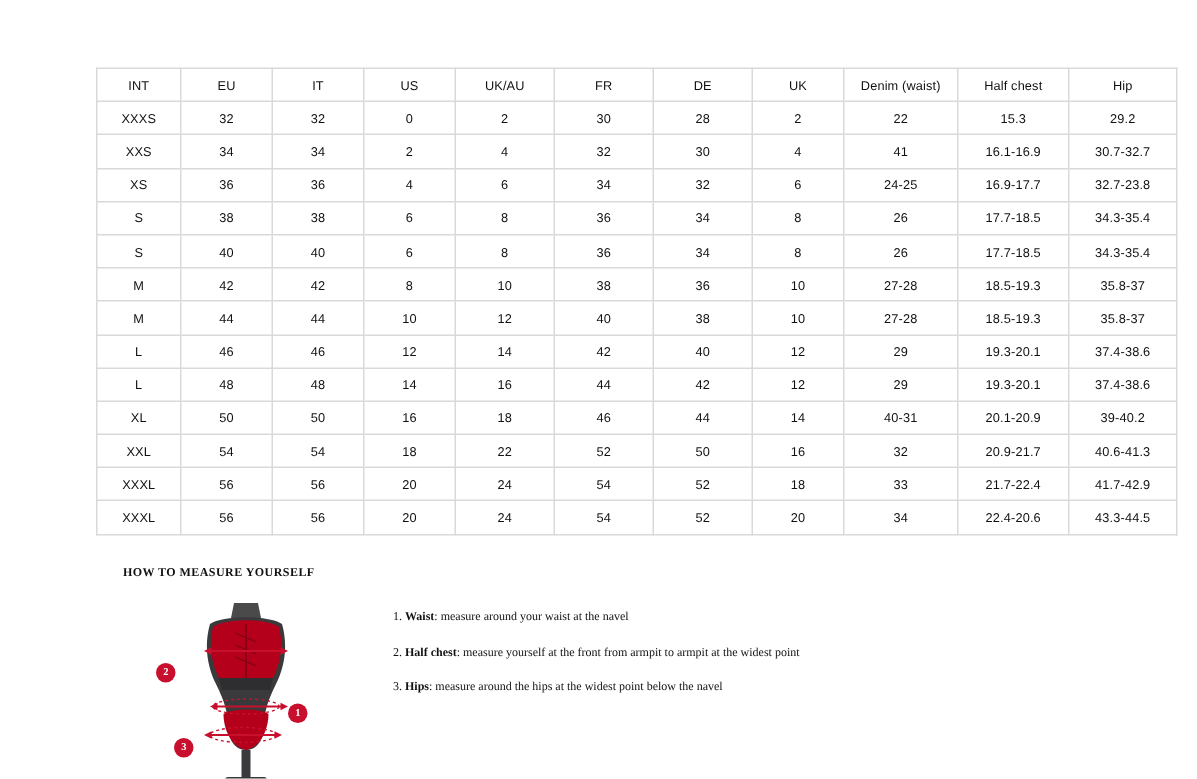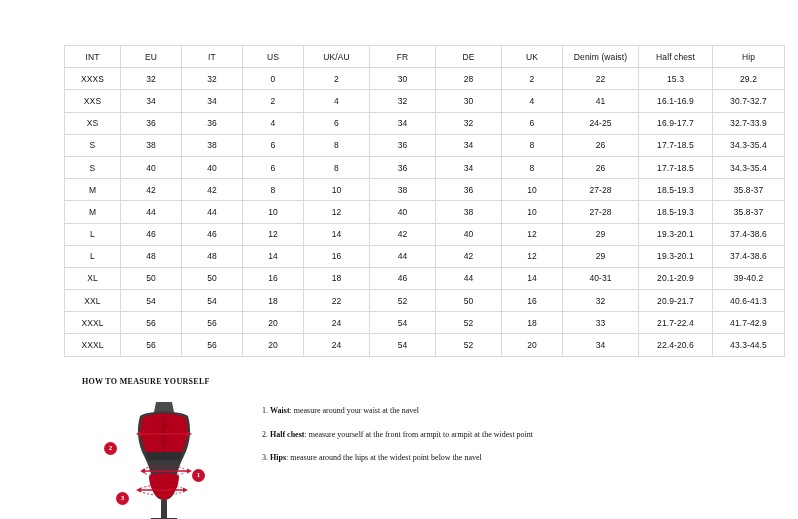--- a/index.html
+++ b/index.html
@@ -188,21 +188,21 @@
           <td>XS</td>
           <td>36</td>
           <td>36</td>
           <td>4</td>
           <td>6</td>
           <td>34</td>
           <td>32</td>
           <td>6</td>
           <td>24-25</td>
           <td>16.9-17.7</td>
-          <td>32.7-33.9</td>
+          <td>32.7-23.8</td>
         </tr>
         <tr>
           <td>S</td>
           <td>38</td>
           <td>38</td>
           <td>6</td>
           <td>8</td>
           <td>36</td>
           <td>34</td>
           <td>8</td>

